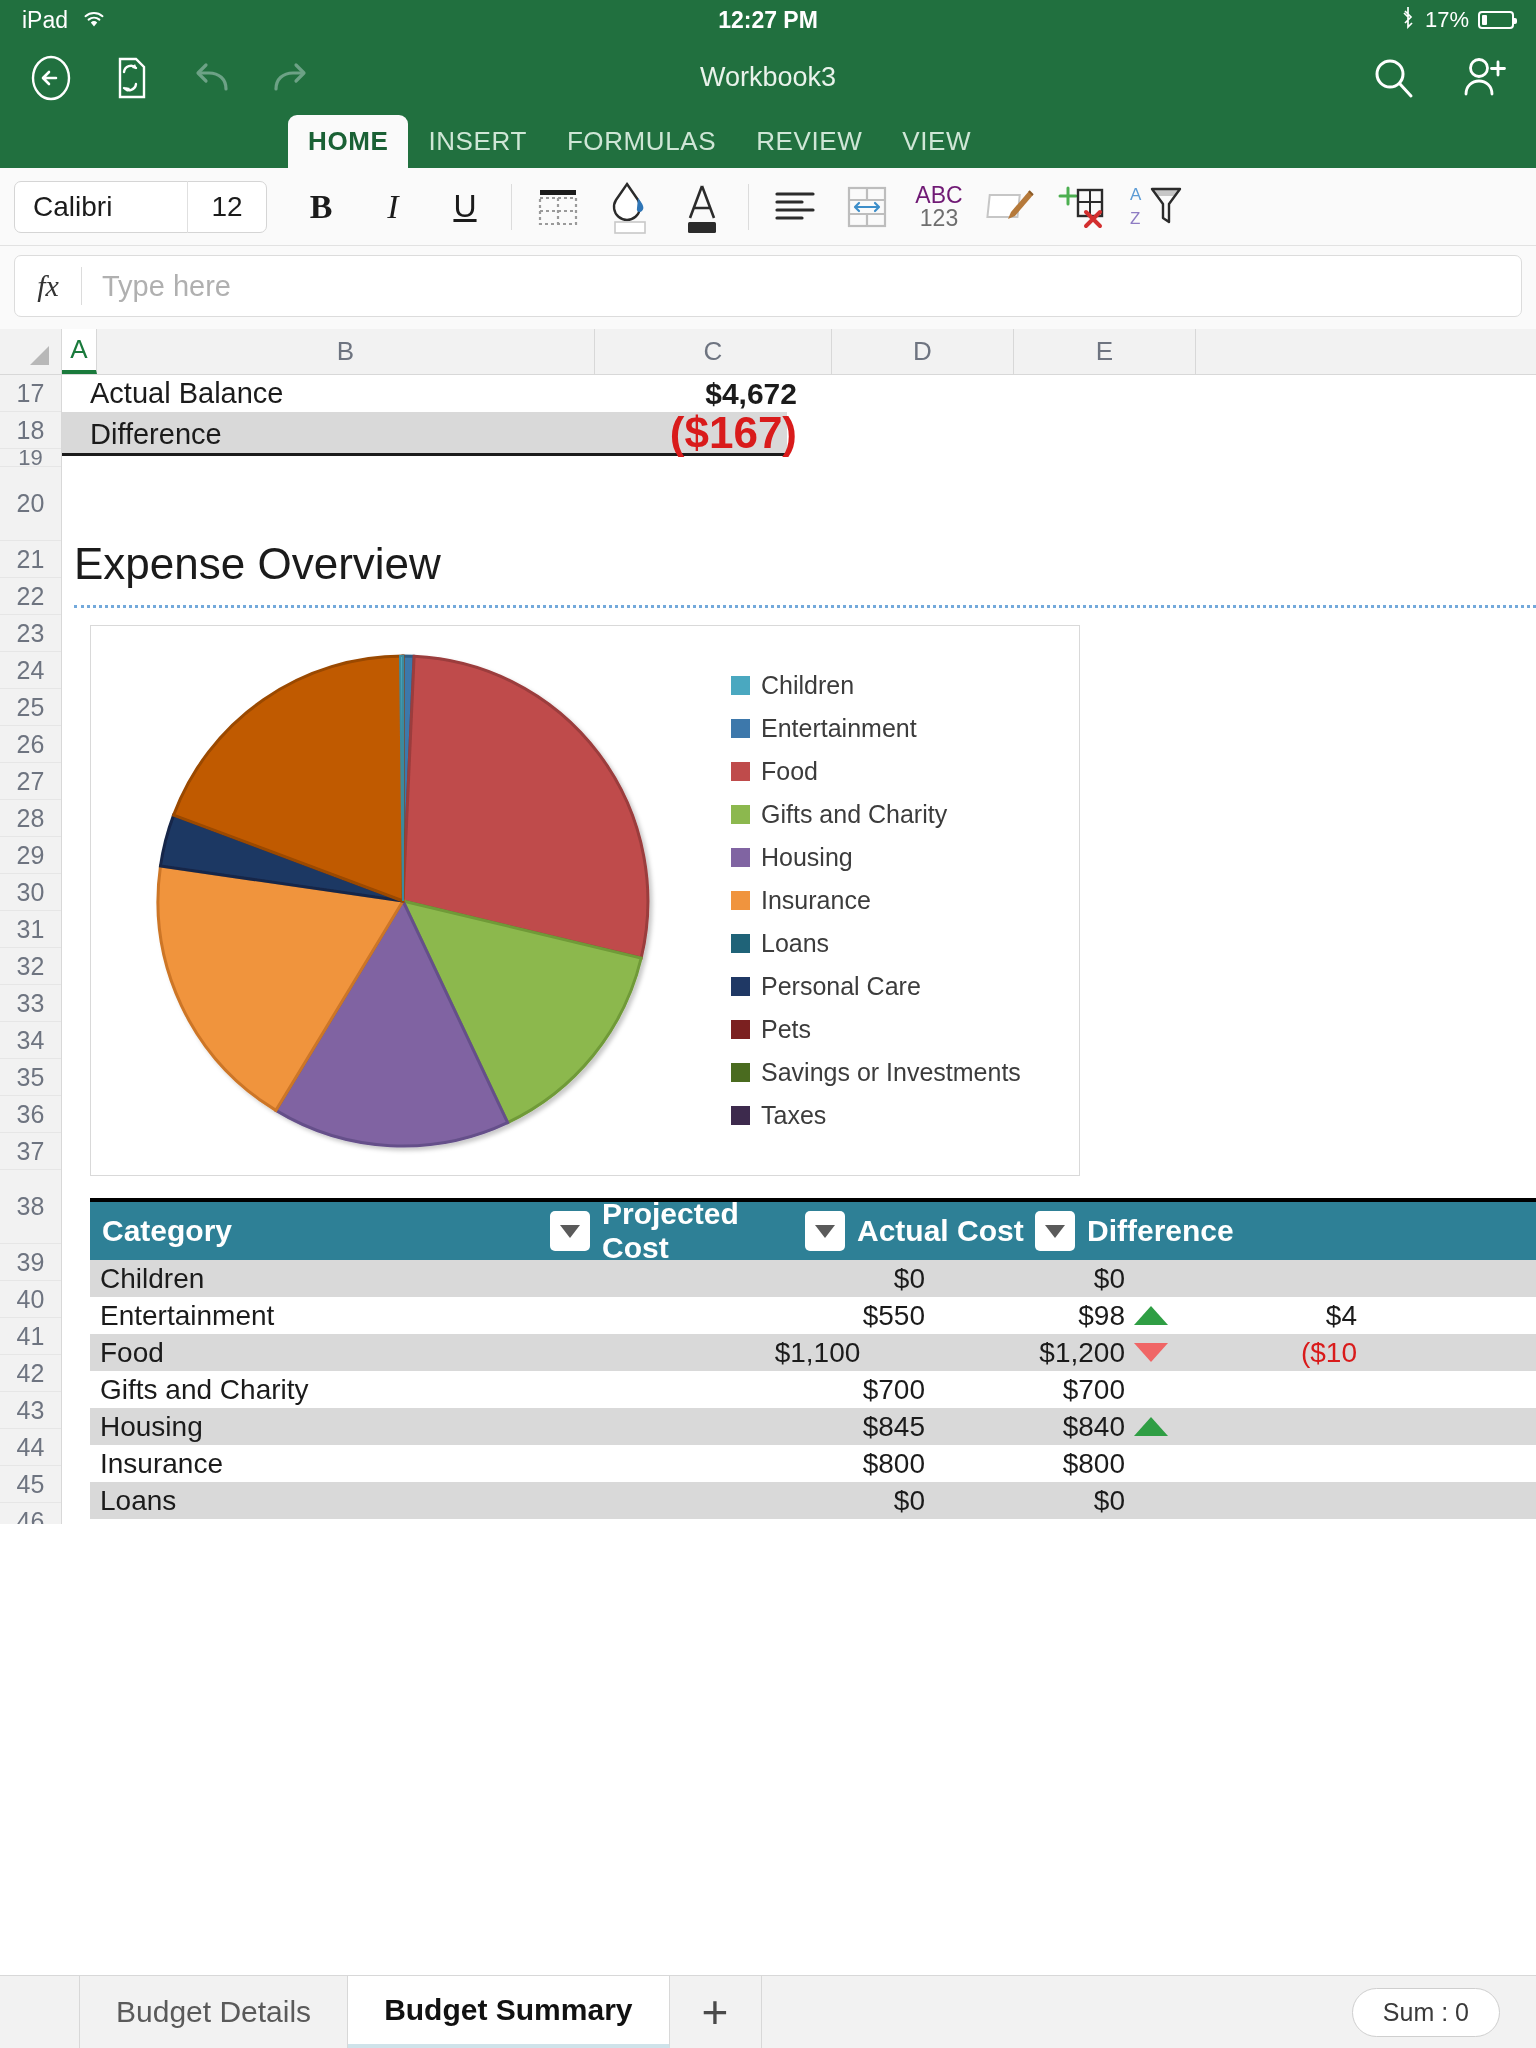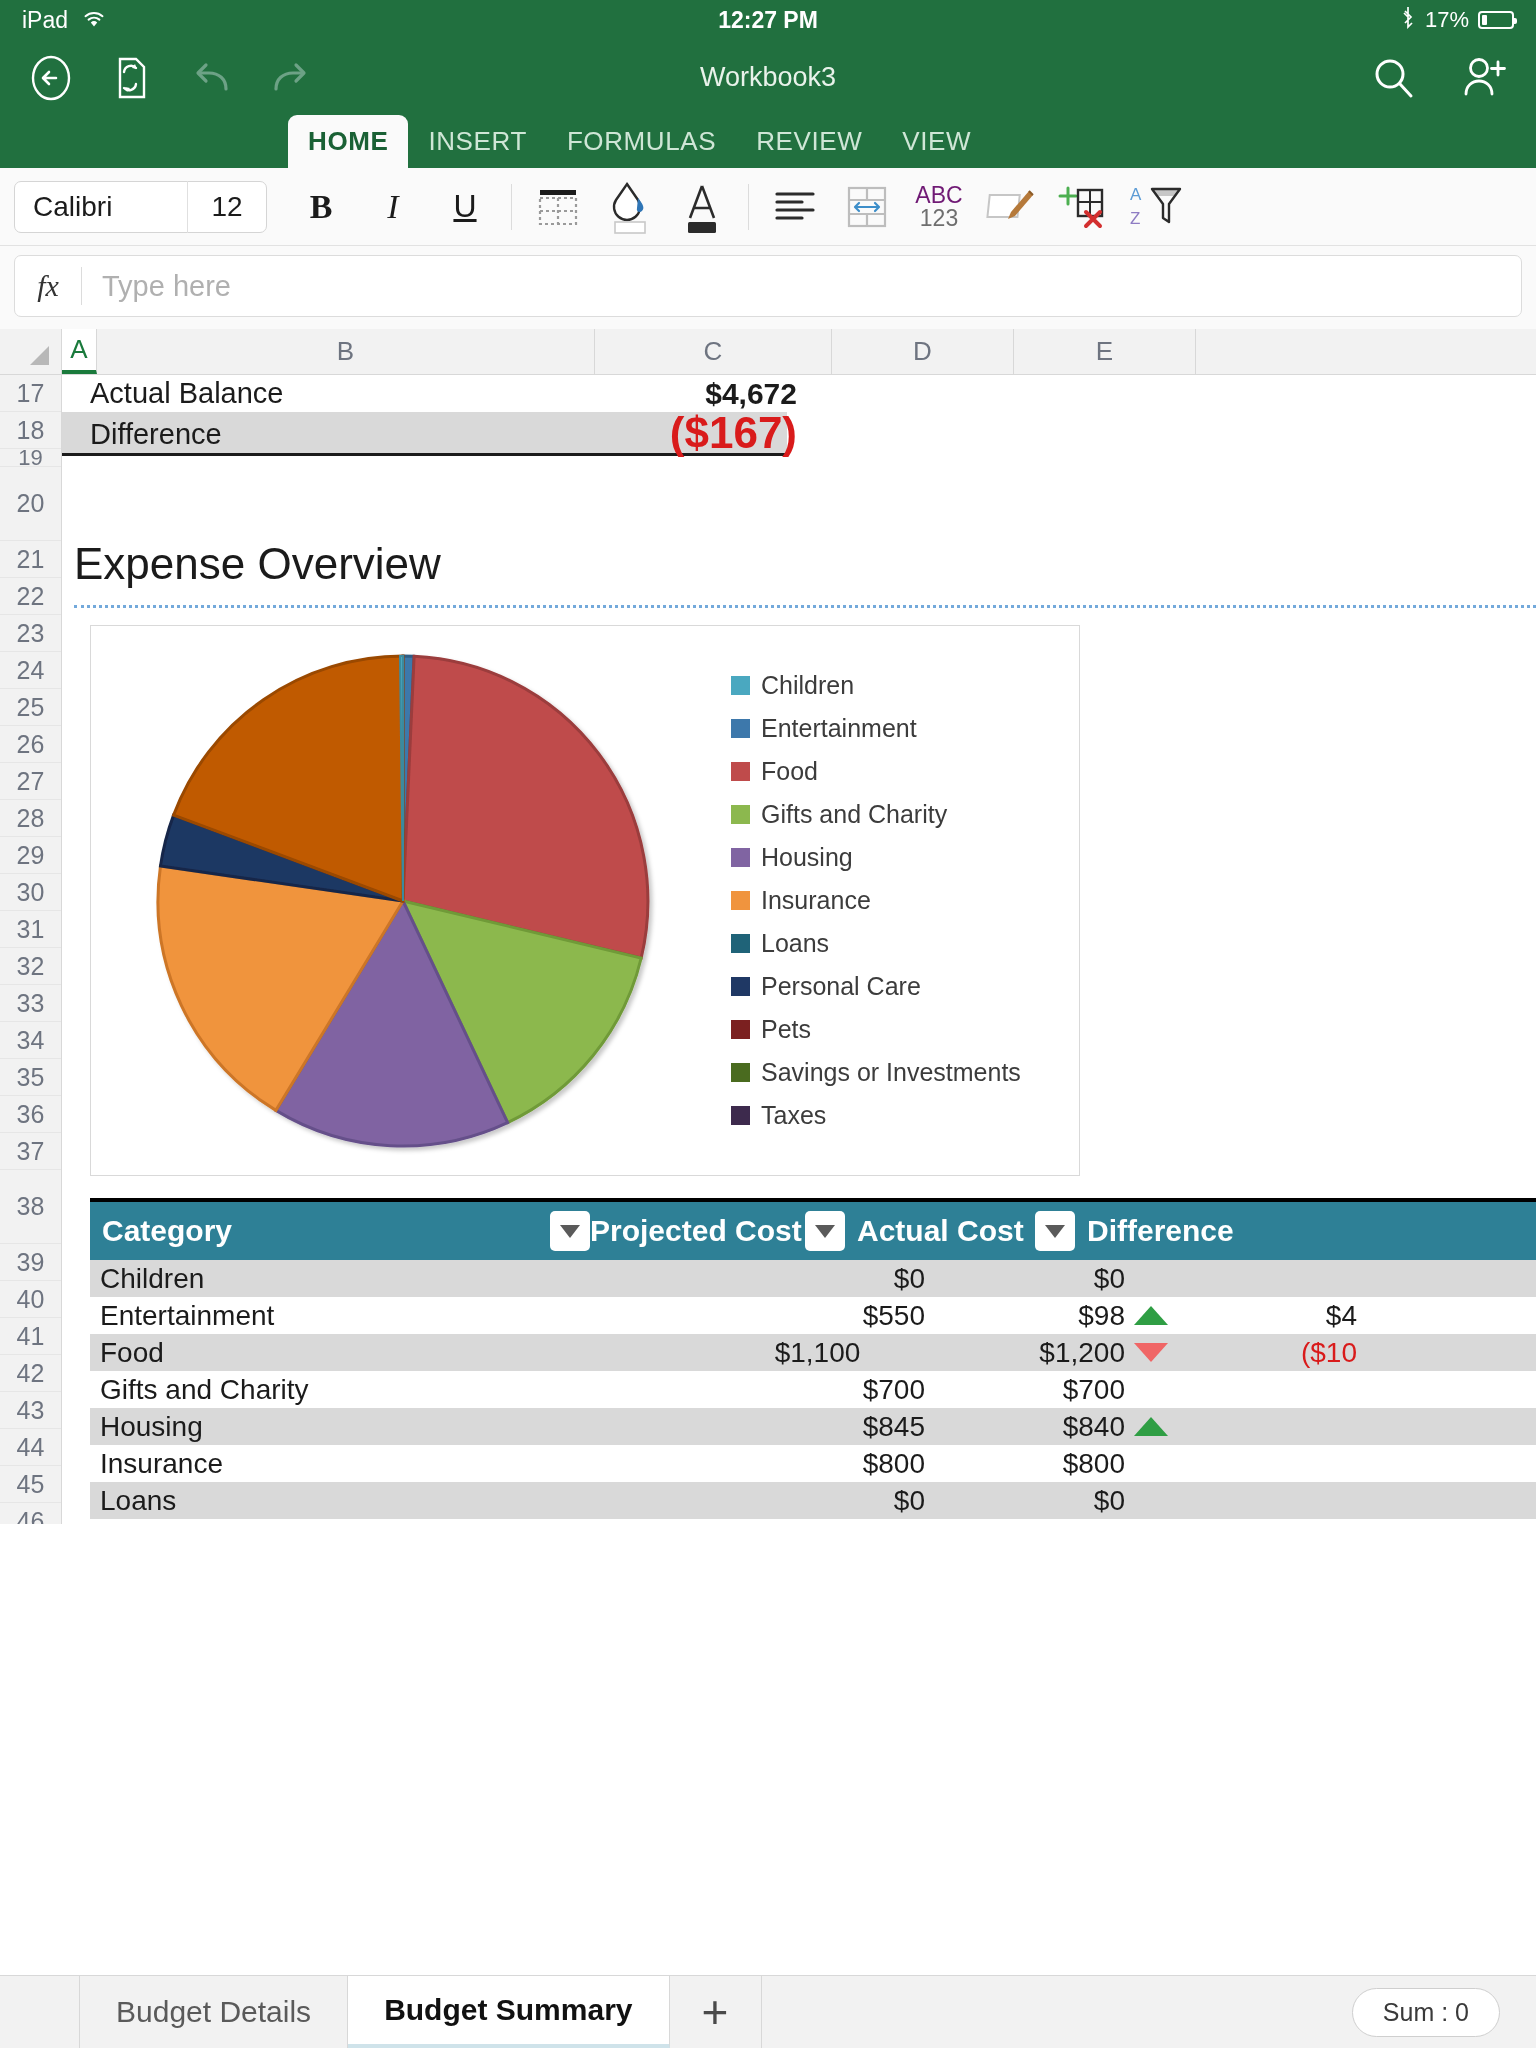--- a/index.html
+++ b/index.html
@@ -511,21 +511,21 @@
           </div>
         </div>
       </div>
 
       <div class="dtable" style="left:28px;top:823px;width:1446px;">
 
         <div class="dt-head">
           <div class="hc" style="width:450px;padding-left:12px;">Category</div>
           <div class="hc" style="width:10px;"></div>
           <div class="filter-btn"></div>
-          <div class="hc" style="width:215px;">Projected Cost</div>
+          <div class="hc" style="padding-left:12px;width:215px;">Projected Cost</div>
           <div class="filter-btn"></div>
           <div class="hc" style="padding-left:12px;width:190px;">Actual Cost</div>
           <div class="filter-btn"></div>
           <div class="hc" style="padding-left:12px;">Difference</div>
         </div>
 
         <div class="dt-row alt">
           <span style="width:620px;padding-left:10px;">Children</span>
           <span style="width:215px;text-align:right;">$0</span>
           <span style="width:200px;text-align:right;">$0</span>

